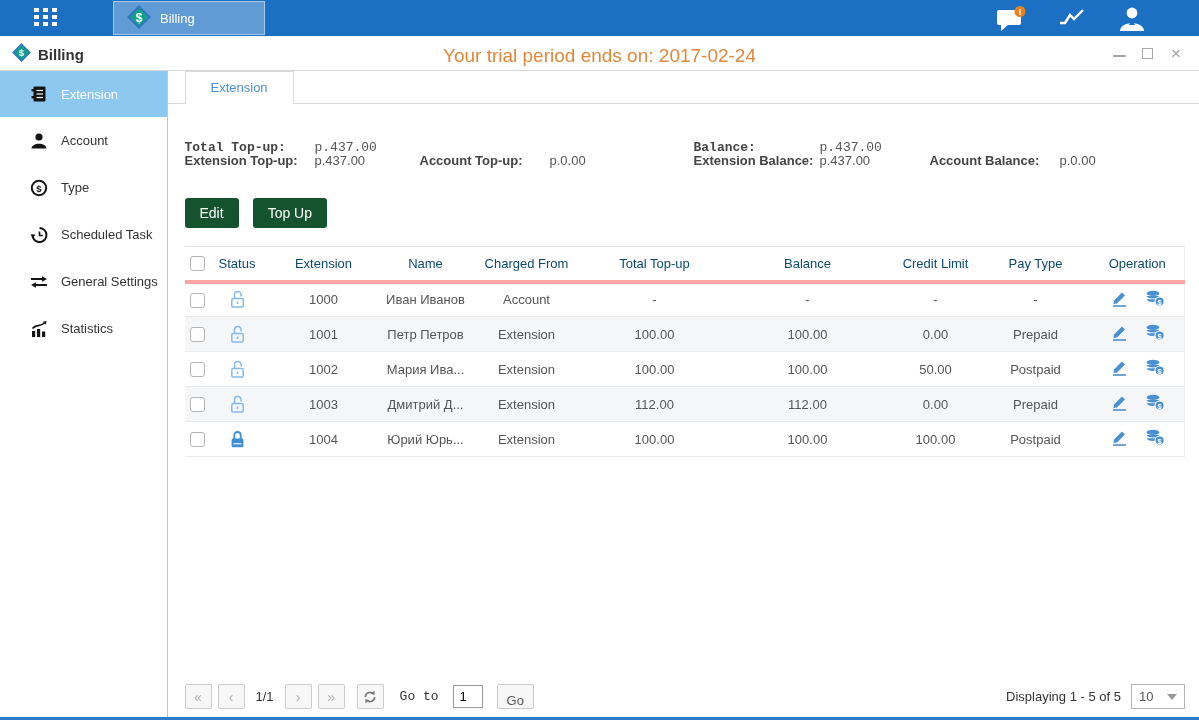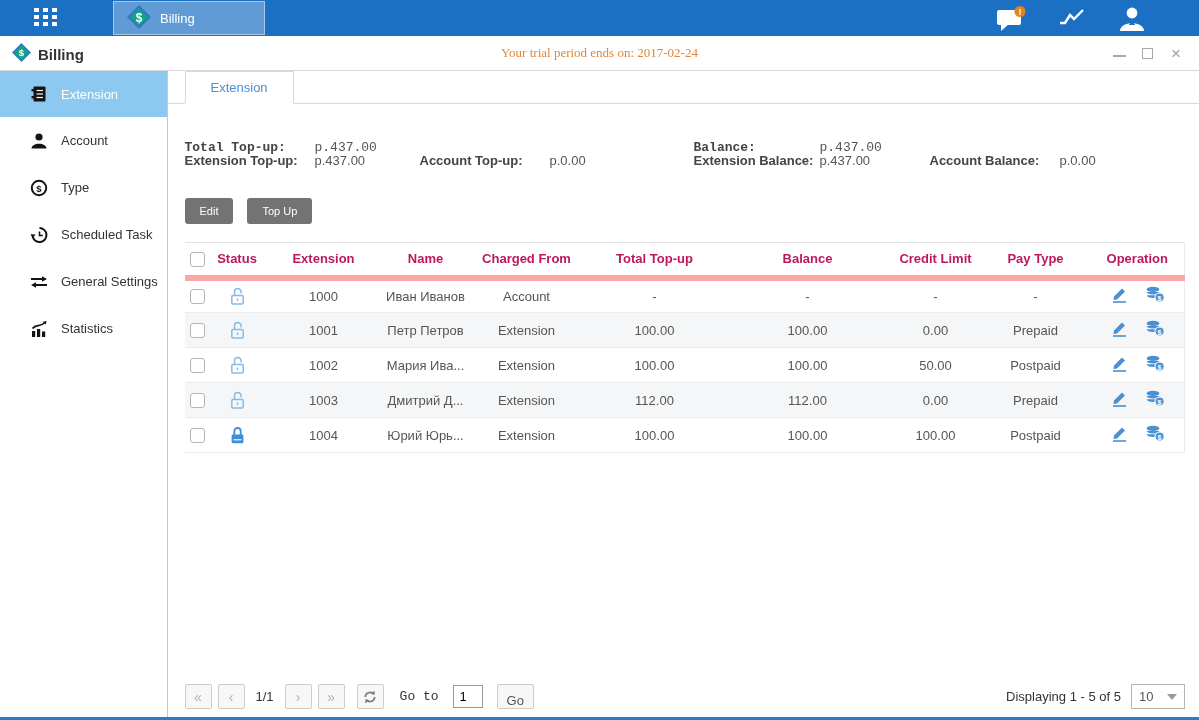--- a/index.html
+++ b/index.html
@@ -18,21 +18,21 @@
     display:flex; align-items:center; gap:9px; padding-left:13px; cursor:pointer;
   }
   .top-tab-label { color:#fff; font-size:13px; }
   .top-icon { position:absolute; top:6px; cursor:pointer; }
   .top-icon.msg   { left:995px; }
   .top-icon.chart { left:1057px; }
   .top-icon.user  { left:1118px; }
 
   
   .titlebar { height:35px; border-bottom:1px solid #d8d8d8; position:relative; background:#fff; }
-  .trial-notice { position:absolute; left:0; right:0; top:9px; text-align:center; color:#e0873a; font-size:13px;font-family:Liberation Serif, serif; }
+  .trial-notice { position:absolute; left:0; right:0; top:9px; text-align:center; color:#e0873a; font-size:19px; }
   .win-title { position:absolute; left:12px; top:7px; display:flex; align-items:center; gap:7px; font-weight:bold; font-size:15px; color:#333; }
   .win-controls { position:absolute; right:16px; top:0; height:100%; display:flex; align-items:center; gap:16px; }
   .wc { color:#a0a0a0; cursor:pointer; display:inline-flex; align-items:center; justify-content:center; width:14px; height:14px; }
   .wc-min  { border-bottom:2px solid #a8a8a8; height:8px; width:13px; }
   .wc-max  { border:1.5px solid #a8a8a8; width:11px; height:11px; }
   .wc-close{ font-size:17px; line-height:11px; }
 
   
   .app-body { display:flex; height:646px; position:relative; }
   .sidebar { width:168px; border-right:1px solid #c6c6c6; background:#fff; }
@@ -54,28 +54,28 @@
   .summary span { position:absolute; white-space:nowrap; }
   .lbl { font-weight:bold; color:#444; }
   .val { color:#555; }
   .r1 { top:20px;font-family:Liberation Mono, monospace; } .r2 { top:33px; }
   .c0   { left:0; }   .c130 { left:130px; } .c235 { left:235px; } .c365 { left:365px; }
   .c509 { left:509px; } .c635 { left:635px; } .c745 { left:745px; } .c875 { left:875px; }
 
   
   .actions { margin-top:16px; display:flex; gap:14px; }
   .btn-primary {
-    background:#737373; color:#fff; border:none; border-radius:3px;
-    font-size:11px; font-family:inherit; padding:7px 15px; cursor:pointer;
+    background:#14532d; color:#fff; border:none; border-radius:3px;
+    font-size:14px; font-family:inherit; padding:7px 15px; cursor:pointer;
   }
 
   
   table.ext { margin-top:18px; width:1000px; border-collapse:collapse; table-layout:fixed;
               border-top:1px solid #e2e2e2; border-right:1px solid #ededed; font-size:13px; color:#555; }
-  .ext th { font-weight:bold; color:#be185d; height:35px; border-bottom:6px solid #fca5a5; text-align:center; padding:0; }
+  .ext th { font-weight:normal; color:#0c4a6e; height:35px; border-bottom:4px solid #fca5a5; text-align:center; padding:0; }
   .ext td { height:35px; border-bottom:1px solid #ebebeb; text-align:center; padding:0; white-space:nowrap; overflow:hidden; }
   .ext tr.striped { background:#f5f6f7; }
   .chk { display:inline-block; width:15px; height:15px; border:1px solid #b5b5b5; border-radius:3px; background:#fff; vertical-align:middle; cursor:pointer; }
   .op-icons { display:inline-flex; gap:16px; align-items:center; }
   .op-icons svg { cursor:pointer; }
   .lock svg { vertical-align:middle; }
 
   
   .footer { position:absolute; left:17px; right:14px; bottom:8px; display:flex; align-items:center; justify-content:space-between; color:#333; }
   .pager { display:flex; align-items:center; gap:6px; }

